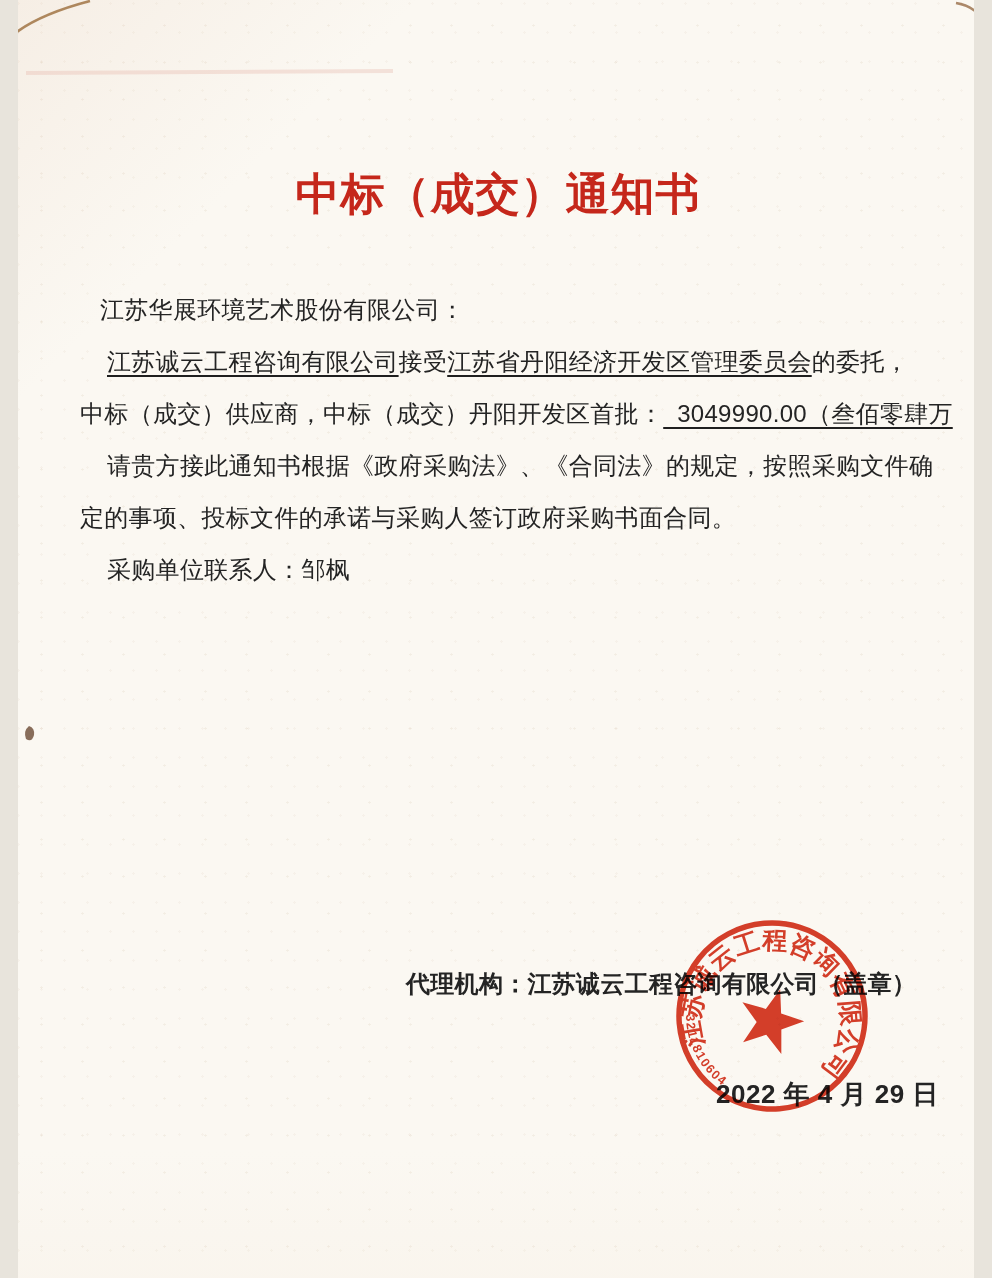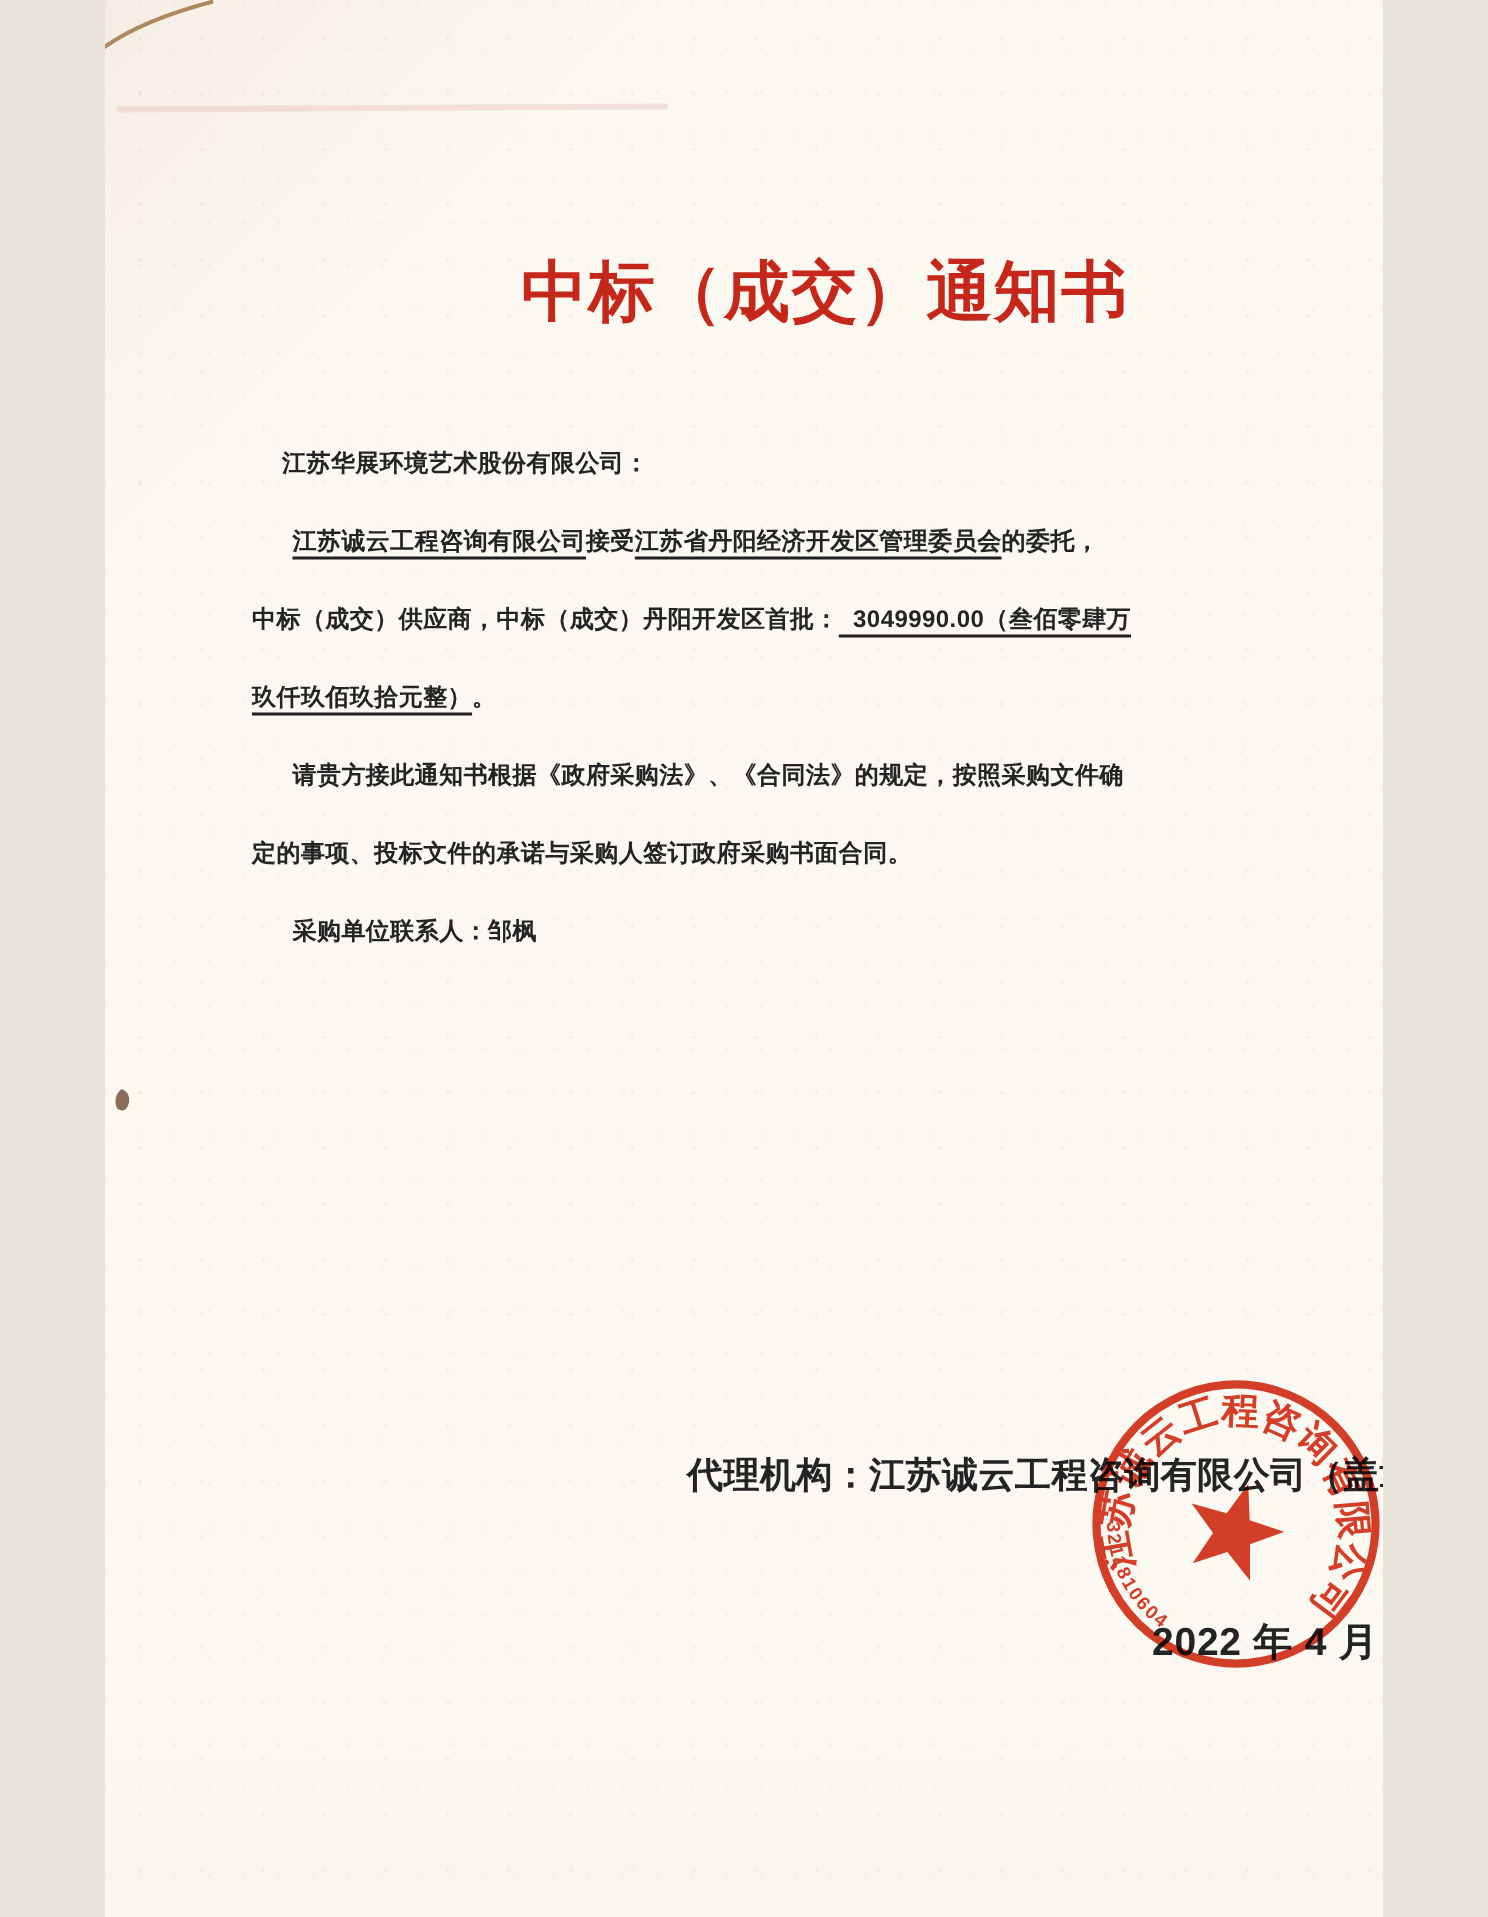--- a/index.html
+++ b/index.html
@@ -1,18 +1,18 @@
 <!DOCTYPE html>
 <html><head>
 <meta charset="utf-8">
 <style>
   html,body{margin:0;padding:0;background:#e8e4dc;}
   .page{
     position:relative;
-    width:852px;height:1278px;
+    width:956px;height:1278px;
     margin:0 auto;
     overflow:hidden;
     background-color:#fbf8f2;
     background-image:
       radial-gradient(rgba(175,140,105,.10) 1px, transparent 1.4px),
       radial-gradient(rgba(190,155,120,.07) 1px, transparent 1.2px),
       linear-gradient(135deg, rgba(242,230,218,.55) 0%, rgba(251,248,242,0) 18%),
       linear-gradient(0deg, rgba(248,242,233,.5) 0%, rgba(251,248,242,0) 10%);
     background-size:41px 37px, 23px 29px, 100% 100%, 100% 100%;
     background-position:3px 7px, 12px 18px, 0 0, 0 0;
@@ -22,22 +22,22 @@
   .doc-title{
     position:absolute;left:62px;top:165px;width:836px;
     text-align:center;
     font-size:44px;font-weight:bold;letter-spacing:1px;
     color:#c5271b;
     white-space:pre;
   }
   .body-lines{position:absolute;left:62px;top:284px;width:836px;}
   .line{
     height:52px;line-height:52px;
-    font-size:16px;font-weight:bold;letter-spacing:.3px;
-    white-space:pre;color:#242424;margin-left:36px;
+    font-size:24px;font-weight:normal;letter-spacing:.3px;
+    white-space:pre;color:#242424;
   }
   .indent1{padding-left:20px;}
   .indent2{padding-left:27px;}
   .u{
     text-decoration:underline;
     text-decoration-thickness:2.4px;
     text-underline-offset:5px;
     text-decoration-color:#1f1f1f;
   }
   .sign-line{
@@ -70,21 +70,20 @@
 
   <div class="body-lines">
     <div class="line indent1"><span>江苏华展环境艺术股份有限公司：</span></div>
 
     <div class="line indent2"><span class="u">江苏诚云工程咨询有限公司</span><span>接受</span><span class="u">江苏省丹阳经济开发区管理委员会</span><span>的委托，</span></div>
 
 
 
     <div class="line"><span>中标（成交）供应商，中标（成交）丹阳开发区首批：</span><span class="u">  3049990.00（叁佰零肆万</span></div>
 
-    <div class="line"><span class="u">玖仟玖佰玖拾元整）</span><span>。</span></div>
 
     <div class="line indent2">请贵方接此通知书根据《政府采购法》、《合同法》的规定，按照采购文件确</div>
     <div class="line">定的事项、投标文件的承诺与采购人签订政府采购书面合同。</div>
 
 
 
     <div class="line indent2"><span>采购单位联系人：</span><span>邹枫</span></div>
 
   </div>
 

